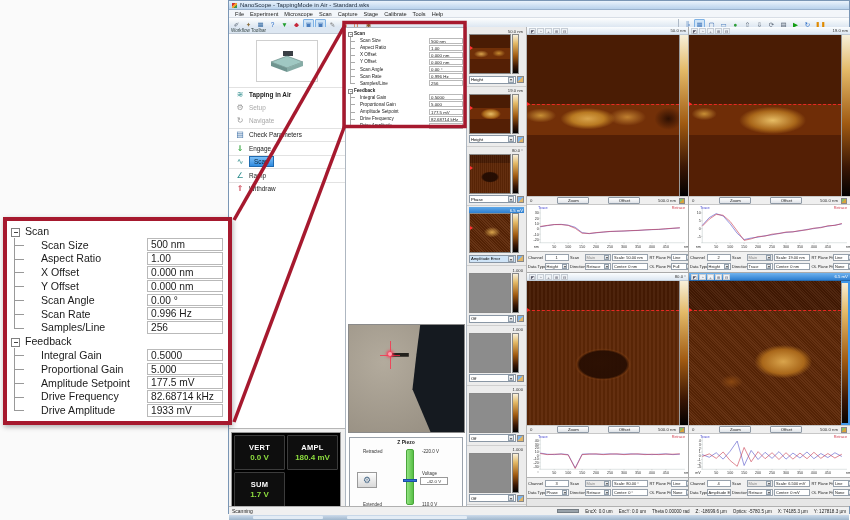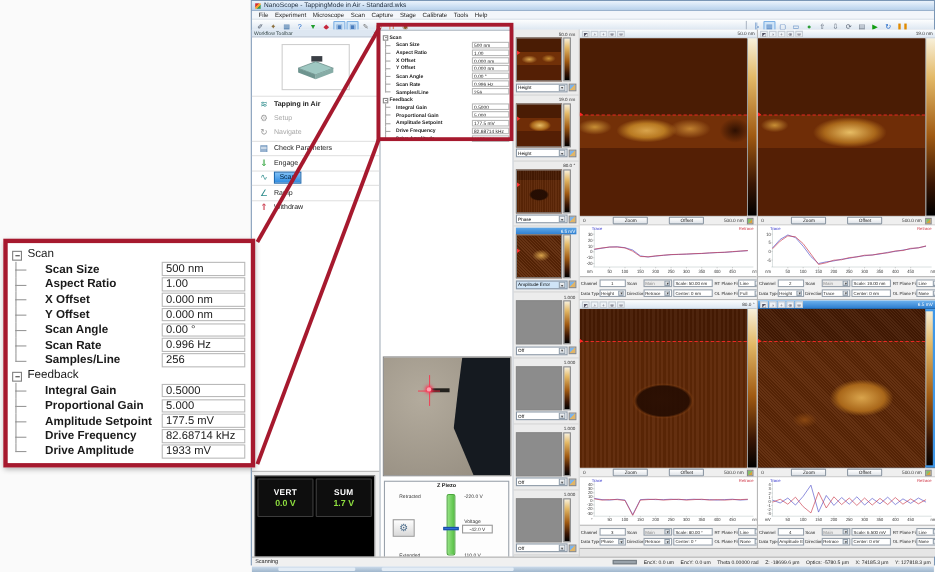--- a/index.html
+++ b/index.html
@@ -37,21 +37,21 @@
   
   .meter{position:absolute;left:2px;top:431px;width:110px;height:78px;background:#000;border:1px solid #9a9a9a;display:grid;grid-template-columns:1fr 1fr;grid-template-rows:1fr 1fr;gap:2px;padding:2px;}
   .m-cell{background:#0e0e0e;border:1px solid #3c3c3c;border-radius:1px;display:flex;flex-direction:column;align-items:center;justify-content:center;gap:1px;}
   .m-label{font-size:7.5px;font-weight:bold;color:#fff;letter-spacing:.3px;}
   .m-value{font-size:8px;font-weight:bold;color:var(--meter_green);}
 
   
   .center{position:absolute;left:116px;top:26px;width:122px;height:487px;background:#fff;border:1px solid #aeb7c1;}
   .mini{position:absolute;left:1px;top:1px;right:1px;height:101px;overflow:hidden;padding:1px 2px 0 1px;}
   .prow{display:flex;align-items:center;position:relative;color:#1a1a1a;}
-  .prow .plabel{white-space:nowrap;font-weight:bold;}
+  .prow .plabel{white-space:nowrap;}
   .prow .pval{margin-left:auto;background:#fff;border:1px solid #b9b9b9;white-space:nowrap;overflow:hidden;}
   .mini .prow{height:7.1px;font-size:4.6px;}
   .mini .prow.g .plabel{margin-left:6px;font-weight:bold;}
   .mini .prow.i .plabel{margin-left:12px;}
   .mini .pval{width:34px;height:6px;font-size:4.4px;line-height:5.6px;padding:0 1px;}
   .mini .prow.g::before{content:"";position:absolute;left:0;top:2px;width:3px;height:3px;border:1px solid #888;background:linear-gradient(#555,#555) center/1.8px 0.6px no-repeat;}
   .mini .prow.i::before{content:"";position:absolute;left:2px;top:0;width:4px;height:3.5px;border-left:1px solid #aaa;border-bottom:1px solid #aaa;}
   .mini .prow.i:not(.last)::after{content:"";position:absolute;left:2px;top:3.5px;height:3.6px;border-left:1px solid #aaa;}
 
   .camera{position:absolute;left:2px;top:296px;width:117px;height:109px;border:1px solid #8a8a8a;background:radial-gradient(circle at 30% 35%,#b3ab9d,#968e81 85%);overflow:hidden;}
@@ -297,20 +297,24 @@
 </div>
     </div>
 
     <div class="meter">
   <div class="m-cell">
     <span class="m-label">VERT</span>
     <span class="m-value">0.0  V</span>
   </div>
 
 
+  <div class="m-cell">
+    <span class="m-label">AMPL</span>
+    <span class="m-value">180.4  mV</span>
+  </div>
 
   <div class="m-cell">
     <span class="m-label">SUM</span>
     <span class="m-value">1.7  V</span>
   </div>
 </div>
 
     <div class="center">
       <div class="mini" id="mini-rows">
   <div class="prow g">

